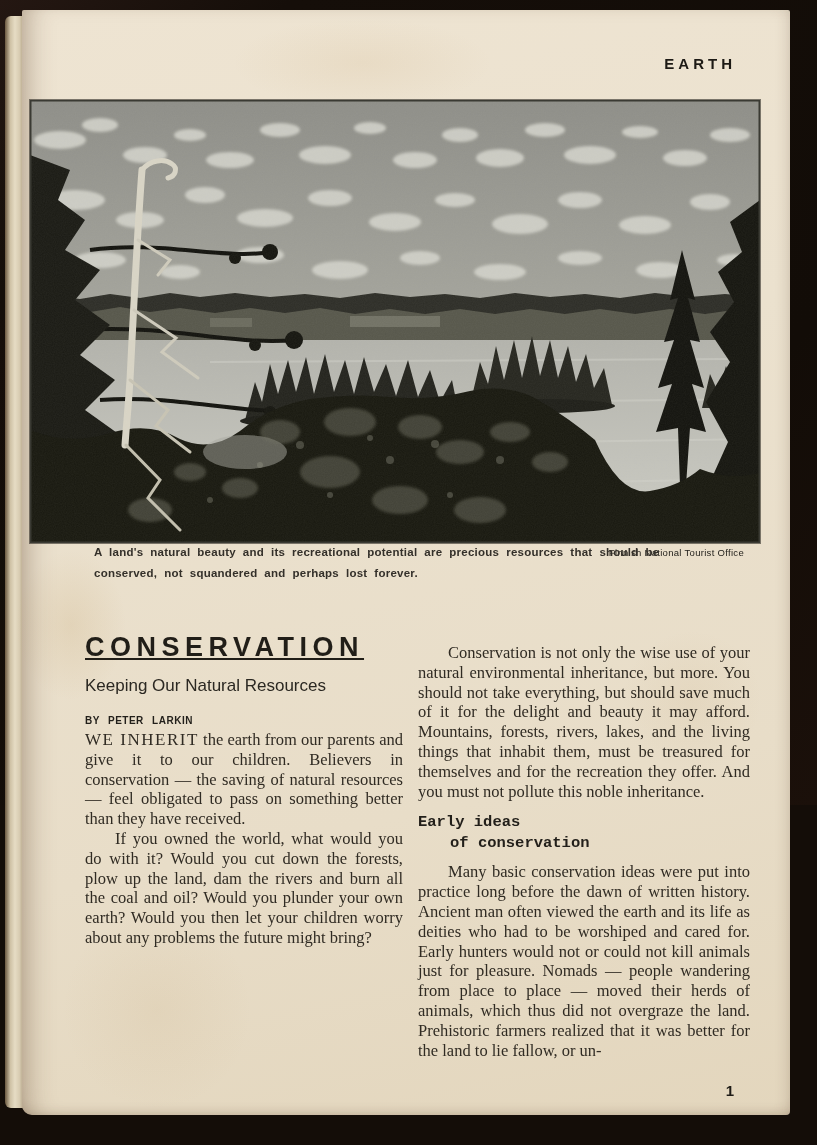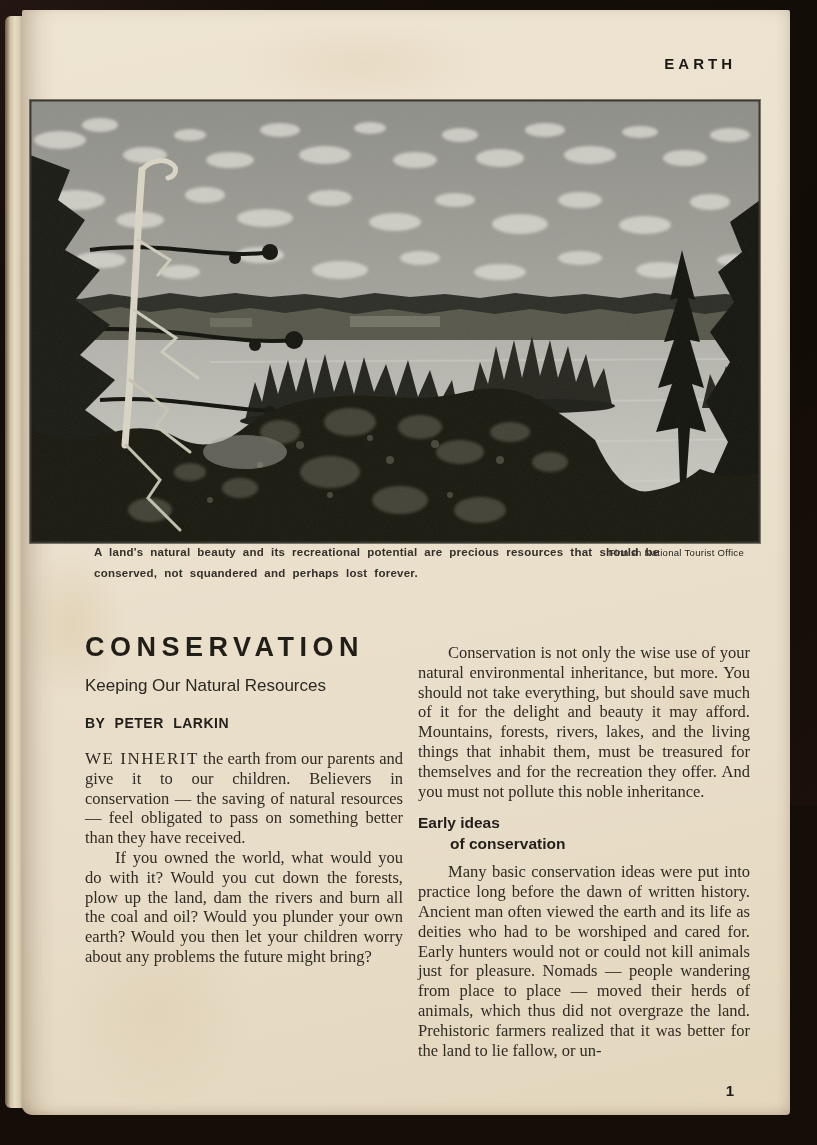--- a/index.html
+++ b/index.html
@@ -63,44 +63,44 @@
     color: #34302a;
   }
 
   .col { position: absolute; color: #2f2a23; }
   .col-left  { left: 63px;  top: 622px; width: 318px; }
   .col-right { left: 396px; top: 633px; width: 332px; }
 
   .article-title {
     margin: 0; padding: 0;
     font-size: 27px; line-height: 30px; font-weight: 700;
-    letter-spacing: 5.5px; color: #211e18;
+    letter-spacing: 5.5px; color: #211e18; text-decoration: underline;
   }
   .article-subtitle {
     margin-top: 14px;
     font-size: 17px; font-weight: 400; color: #2b2822;
   }
   .article-byline {
     margin-top: 19px;
-    font-size: 14px; font-weight: 700; letter-spacing: .5px; word-spacing: 5px;
+    font-size: 10px; font-weight: 700; letter-spacing: .5px; word-spacing: 5px;
     color: #221f1a;
   }
   .body {
     margin: 0;
     font-family: "Liberation Serif", "DejaVu Serif", serif;
     font-size: 16.5px; line-height: 19.8px;
     text-align: justify; text-indent: 30px;
     color: #302b23;
   }
-  .first-body { margin-top: 18px; }
+  .first-body { margin-top: 4px; }
   .no-indent { text-indent: 0; }
   .lead-in { letter-spacing: 1.5px; font-size: 17px; }
   .subhead {
     margin: 11px 0 8px 0;
-    font-family: Liberation Sans, sans-serif;
+    font-family: Liberation Mono, monospace;
     font-size: 15.5px; font-weight: 700; line-height: 21px;
     color: #221f1a;
   }
   .subhead-line2 { display: block; padding-left: 32px; }
   .page-number {
     position: absolute; top: 1072px; right: 56px;
     font-size: 15px; font-weight: 700; color: #1f1c17;
   }
 </style>
 </head>

